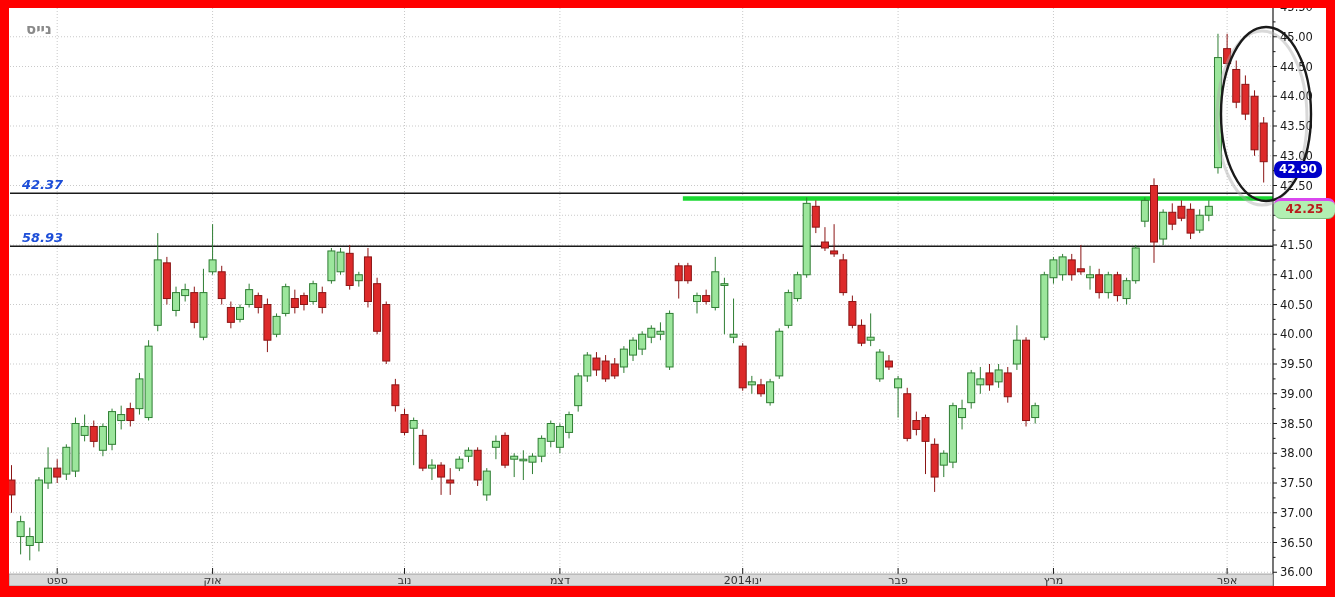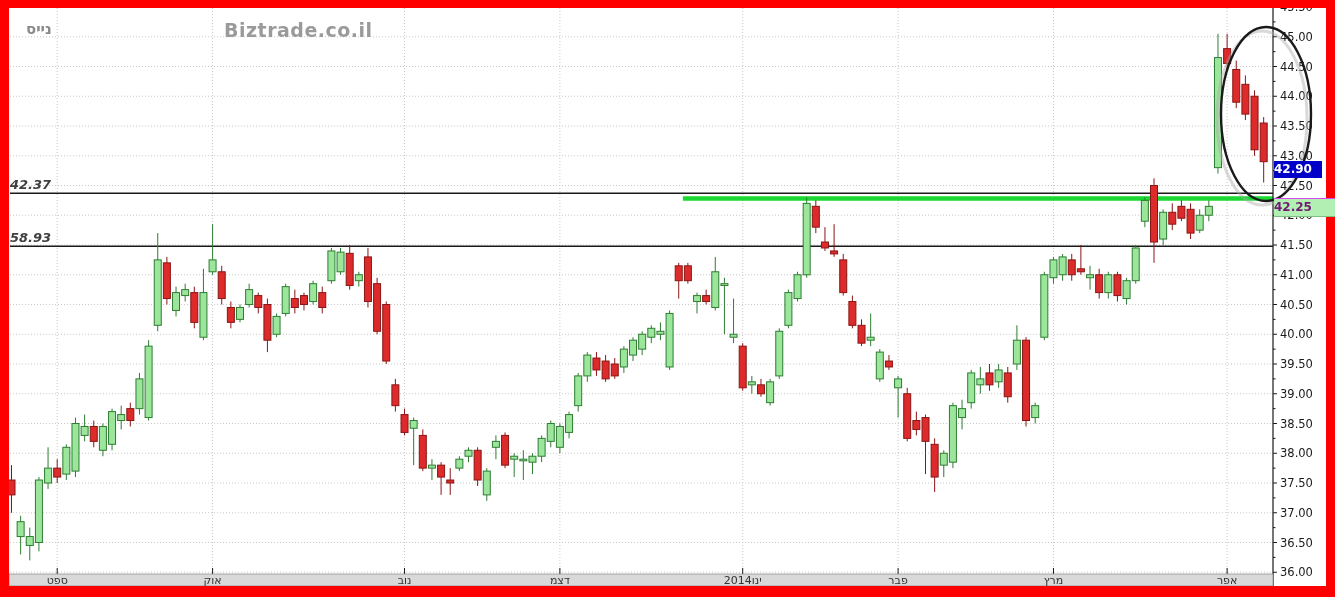--- a/index.html
+++ b/index.html
@@ -6,26 +6,26 @@
   #stage{position:relative;width:1335px;height:597px;overflow:hidden;background:#fff;}
   #chart-svg{position:absolute;left:0;top:0;}
   .frame{position:absolute;background:#FF0000;z-index:10;}
   #frame-top{left:0;top:0;width:1335px;height:8px;}
   #frame-left{left:0;top:0;width:9px;height:597px;}
   #frame-right{left:1326px;top:0;width:9px;height:597px;}
   #frame-bottom{left:0;top:586px;width:1335px;height:11px;}
   .overlay{position:absolute;z-index:5;white-space:nowrap;}
   #instrument{left:26px;top:20px;font-size:15px;font-weight:bold;color:#8a8a8a;}
   #watermark{left:224px;top:19px;font-size:19px;font-weight:bold;color:#9a9a9a;letter-spacing:.5px;}
-  .level-label{font-size:13px;font-weight:bold;font-style:italic;color:#404040;}
+  .level-label{font-size:13px;font-weight:bold;font-style:italic;color:#1d4ed8;margin-left:12px;}
   #level-upper{left:10px;top:177px;}
   #level-lower{left:10px;top:230px;}
-  .price-tag{position:absolute;font-size:12px;font-weight:bold;text-align:left;line-height:17px;height:17px;z-index:12;}
+  .price-tag{position:absolute;font-size:12px;font-weight:bold;text-align:center;line-height:17px;height:17px;z-index:12;border-radius:7px;}
   #last-price-tag{left:1274px;top:161px;width:48px;background:#0000C8;color:#ffffff;}
-  #support-price-tag{left:1274px;top:198px;width:61px;background:#B2EFB2;color:#701a75;border-top:1px solid #d946ef;border-bottom:1px solid #7fbf7f;}
+  #support-price-tag{left:1274px;top:198px;width:61px;background:#B2EFB2;color:#b91c1c;border-top:3px solid #d946ef;border-bottom:1px solid #7fbf7f;}
 </style>
 </head>
 <body>
 
 <div id="stage">
 
   <svg id="chart-svg" width="1335" height="597">
       <line x1="10" y1="572.25" x2="1273" y2="572.25" stroke="#c9c9c9" stroke-width="1" stroke-dasharray="1,2"></line>
       <line x1="1273" y1="572.25" x2="1277" y2="572.25" stroke="#1a1a1a" stroke-width="1"></line>
       <text x="1280" y="576.25" font-size="11.5px" fill="#1a1a1a">36.00</text>
@@ -408,21 +408,20 @@
       <text x="559.9000000000001" y="584" font-size="11px" fill="#333" text-anchor="middle">דצמ</text>
       <text x="742.7" y="584" font-size="11px" fill="#333" text-anchor="middle">ינו2014</text>
       <text x="898.08" y="584" font-size="11px" fill="#333" text-anchor="middle">פבר</text>
       <text x="1053.46" y="584" font-size="11px" fill="#333" text-anchor="middle">מרץ</text>
       <text x="1227.1200000000001" y="584" font-size="11px" fill="#333" text-anchor="middle">אפר</text>
       <ellipse cx="1262" cy="118" rx="45" ry="87" fill="none" stroke="#aaaaaa" stroke-width="3" opacity="0.45"></ellipse>
       <ellipse cx="1266" cy="114" rx="45" ry="87" fill="none" stroke="#1a1a1a" stroke-width="2.4"></ellipse>
     </svg>
 
   <div class="overlay" id="instrument">נייס</div>
-  <div class="overlay" id="watermark">Biztrade.co.il</div>
 
   <div class="overlay level-label" id="level-upper">42.37</div>
   <div class="overlay level-label" id="level-lower">58.93</div>
 
   <div class="price-tag" id="last-price-tag">42.90</div>
   <div class="price-tag" id="support-price-tag">42.25</div>
 
   <div class="frame" id="frame-top"></div>
   <div class="frame" id="frame-left"></div>
   <div class="frame" id="frame-right"></div>

